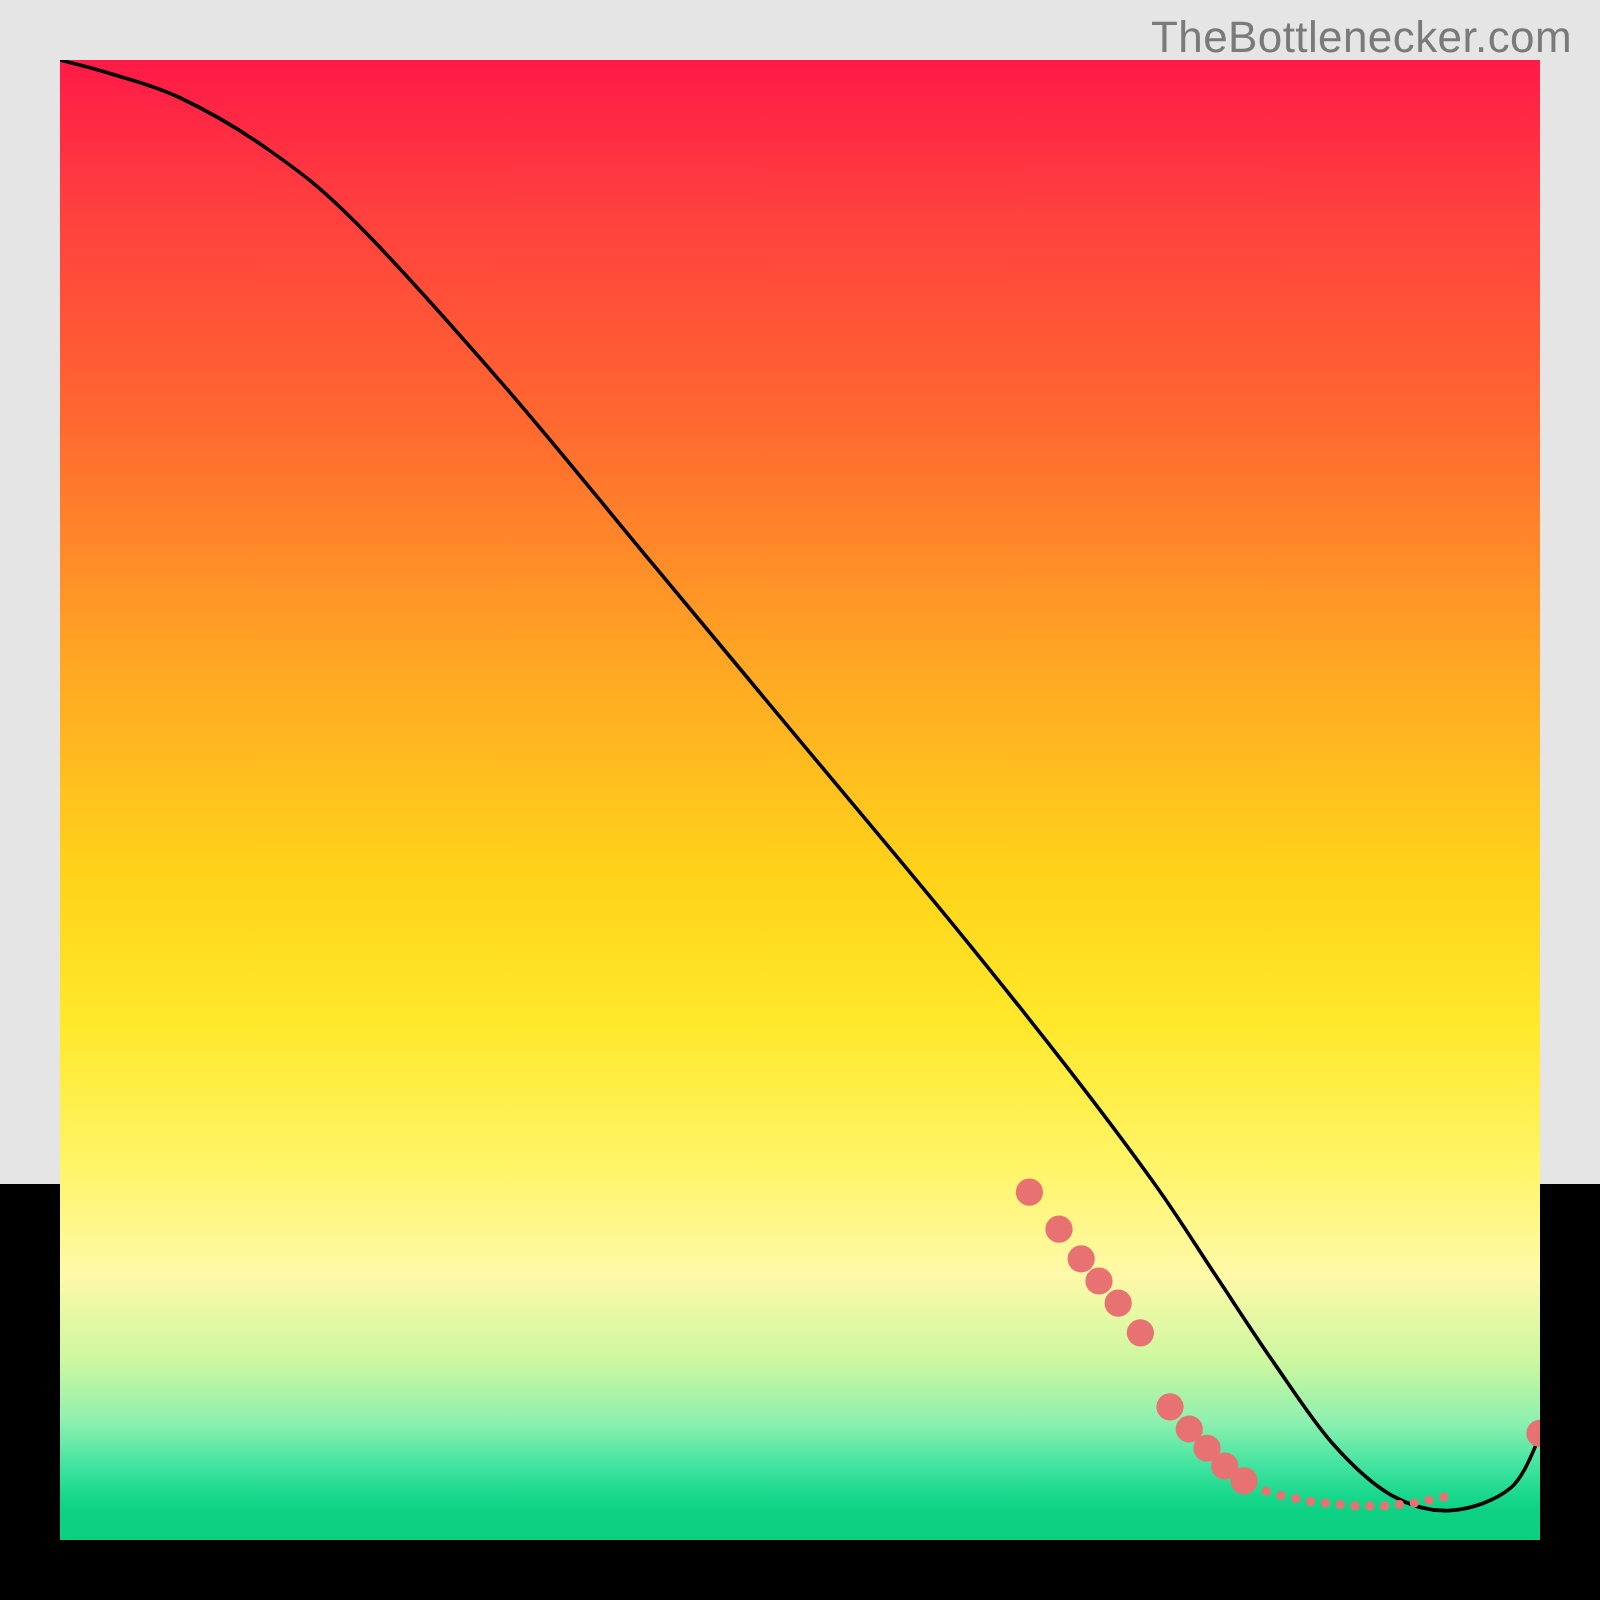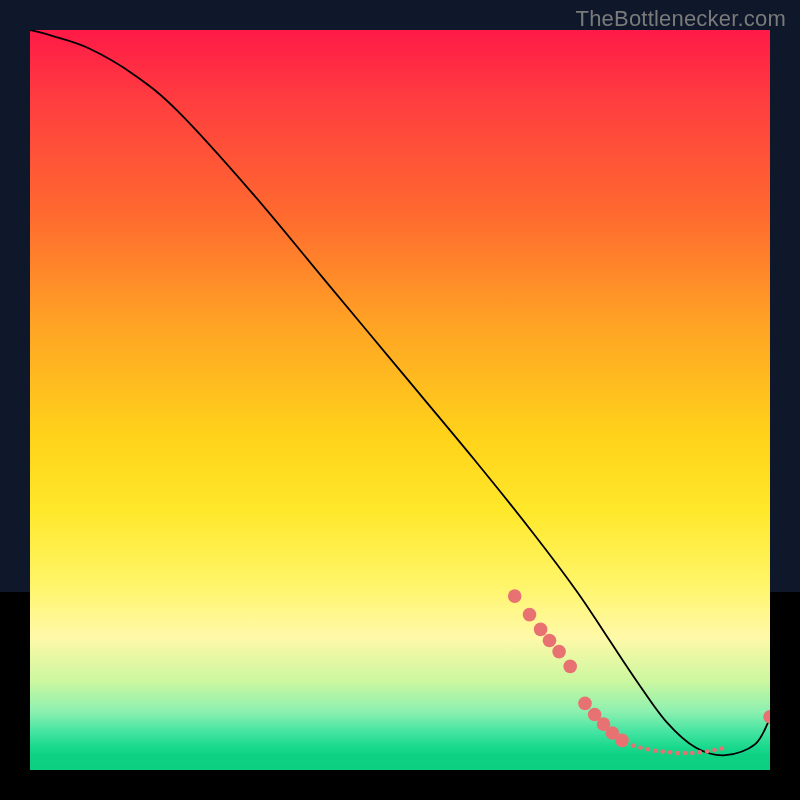--- a/index.html
+++ b/index.html
@@ -8,21 +8,21 @@
     width: 800px;
     height: 800px;
     background: #000;
     overflow: hidden;
     font-family: Arial, Helvetica, sans-serif;
   }
   .outer {
     position: relative;
     width: 800px;
     height: 592px;
-    background: #0f172a;
+    background: #e5e5e5;
   }
   .watermark {
     position: absolute;
     top: 6px;
     right: 14px;
     color: #7a7a7a;
     font-size: 22px;
     font-weight: 500;
     letter-spacing: 0.2px;
     z-index: 50;

